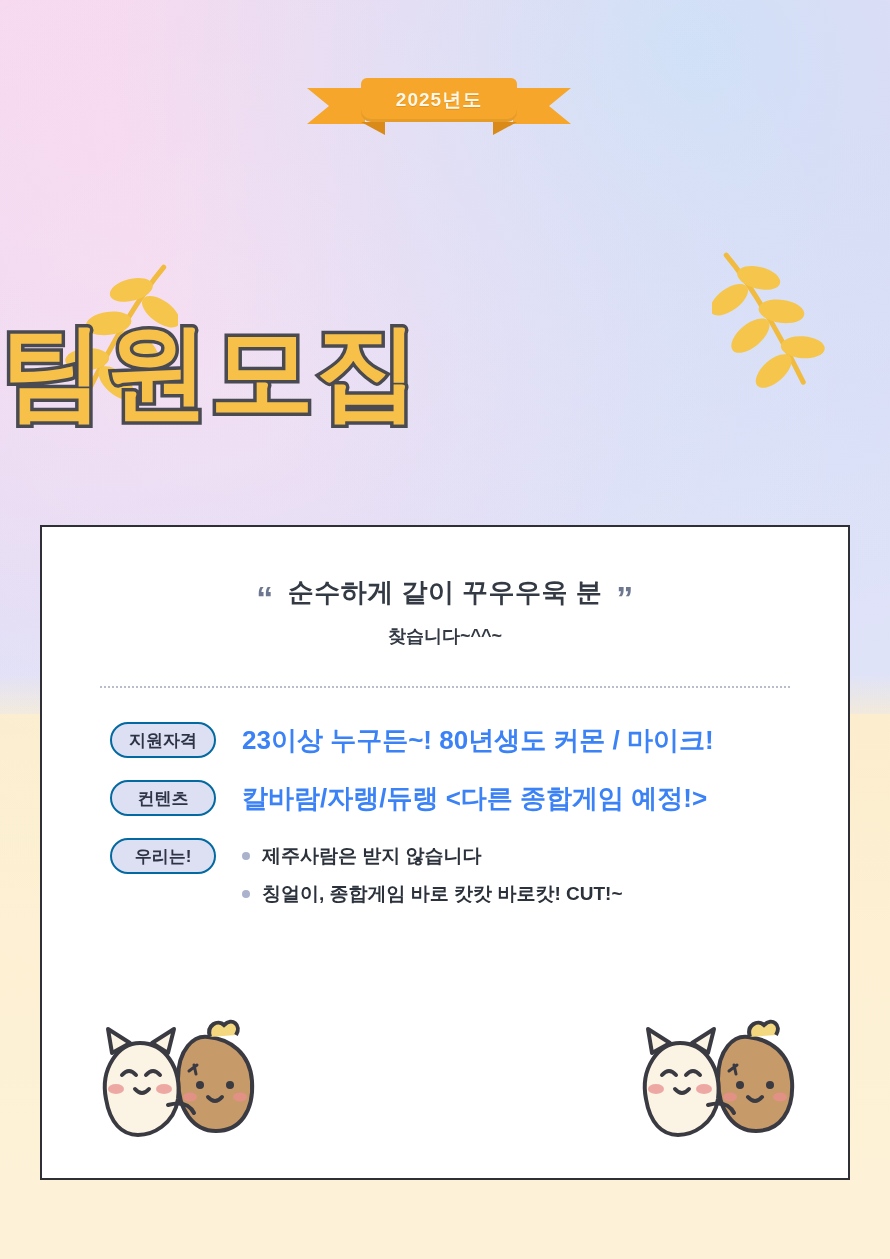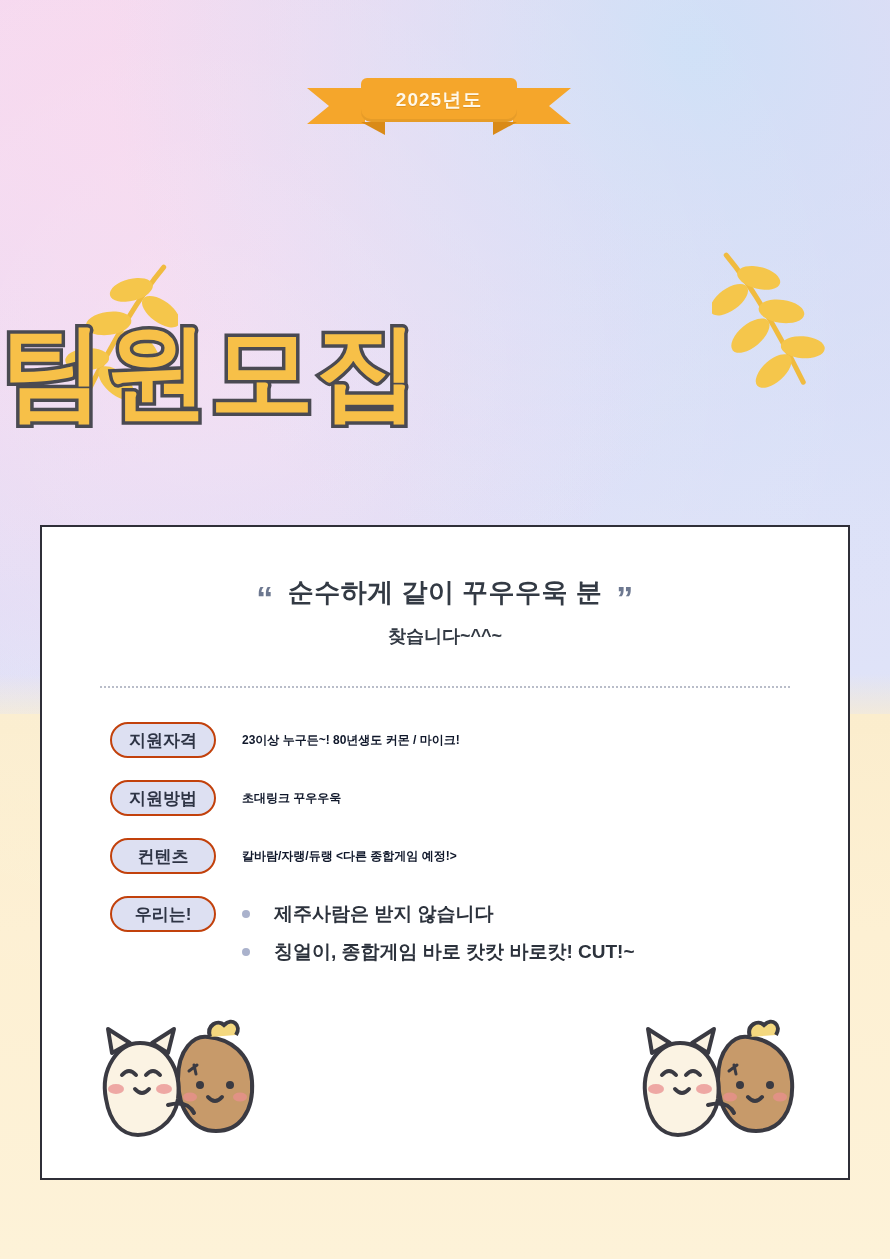--- a/index.html
+++ b/index.html
@@ -195,52 +195,51 @@
   }
   .row {
     display: flex;
     align-items: flex-start;
     margin-bottom: 22px;
   }
   .tag {
     flex: 0 0 auto;
     width: 106px;
     height: 36px;
-    border: 2px solid #c2410c;
+    border: 2px solid #0369a1;
     border-radius: 18px;
     background: #dde0f2;
     color: #2e3445;
     font-size: 17px;
     font-weight: bold;
     display: flex;
     align-items: center;
     justify-content: center;
     box-sizing: border-box;
   }
   .row-text {
     margin-left: 26px;
-    font-size: 12px;
-    font-weight: bold;
-    color: #0f172a;
+    font-size: 26px;
+    font-weight: bold;
+    color: #3b82f6;
     line-height: 36px;
     text-align: center;
   }
   .bullets {
     margin-left: 26px;
     line-height: 1.0;
   }
   .bullet {
     display: flex;
     align-items: flex-start;
     font-size: 19px;
     font-weight: bold;
     color: #2c323c;
     margin-bottom: 14px;
     line-height: 24px;
-    gap: 12px;
   }
   .bullet:first-child { margin-top: 6px; }
   .dot {
     width: 8px;
     height: 8px;
     border-radius: 50%;
     background: #aab2cc;
     margin-right: 12px;
     margin-top: 8px;
     flex: 0 0 auto;
@@ -315,24 +314,20 @@
 
     <div class="divider"></div>
 
     <div class="rows">
 
       <div class="row">
         <div class="tag">지원자격</div>
         <div class="row-text">23이상 누구든~! 80년생도 커몬 / 마이크!</div>
       </div>
 
-      <div class="row">
-        <div class="tag">지원방법</div>
-        <div class="row-text">초대링크 꾸우우욱</div>
-      </div>
 
       <div class="row">
         <div class="tag">컨텐츠</div>
         <div class="row-text">칼바람/자랭/듀랭 &lt;다른 종합게임 예정!&gt;</div>
       </div>
 
       <div class="row">
         <div class="tag">우리는!</div>
         <div class="bullets">
           <div class="bullet">

